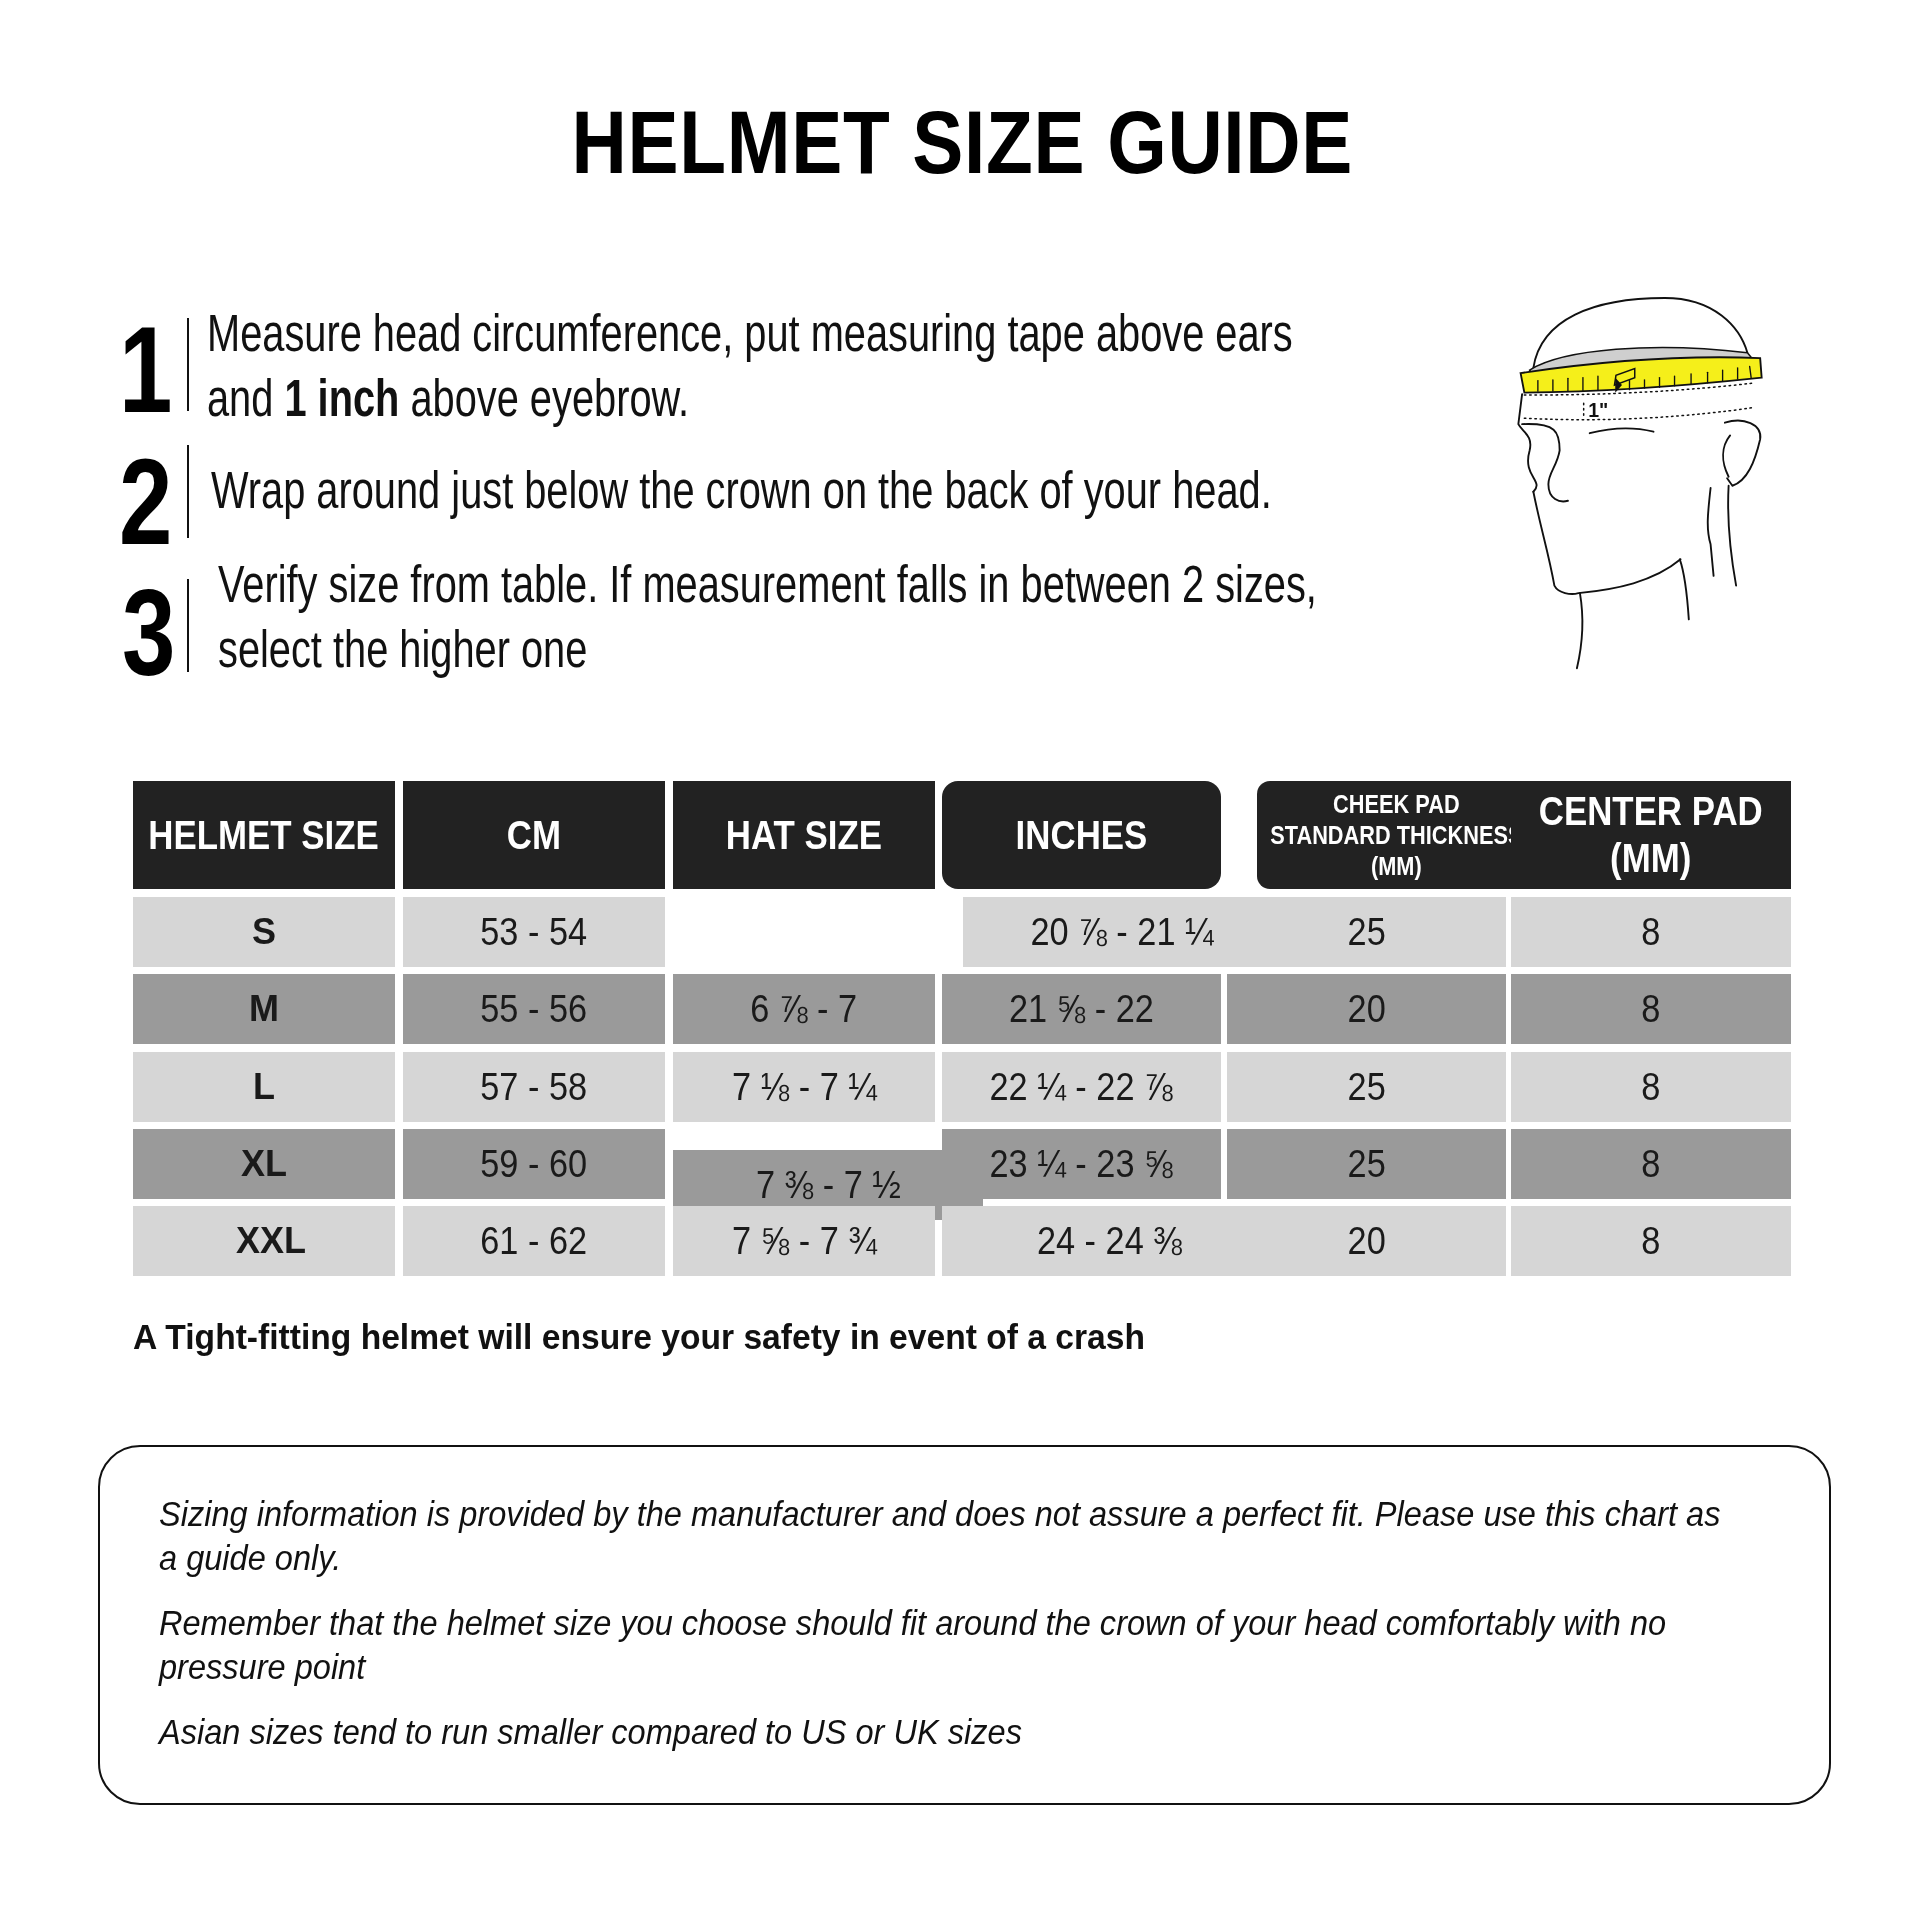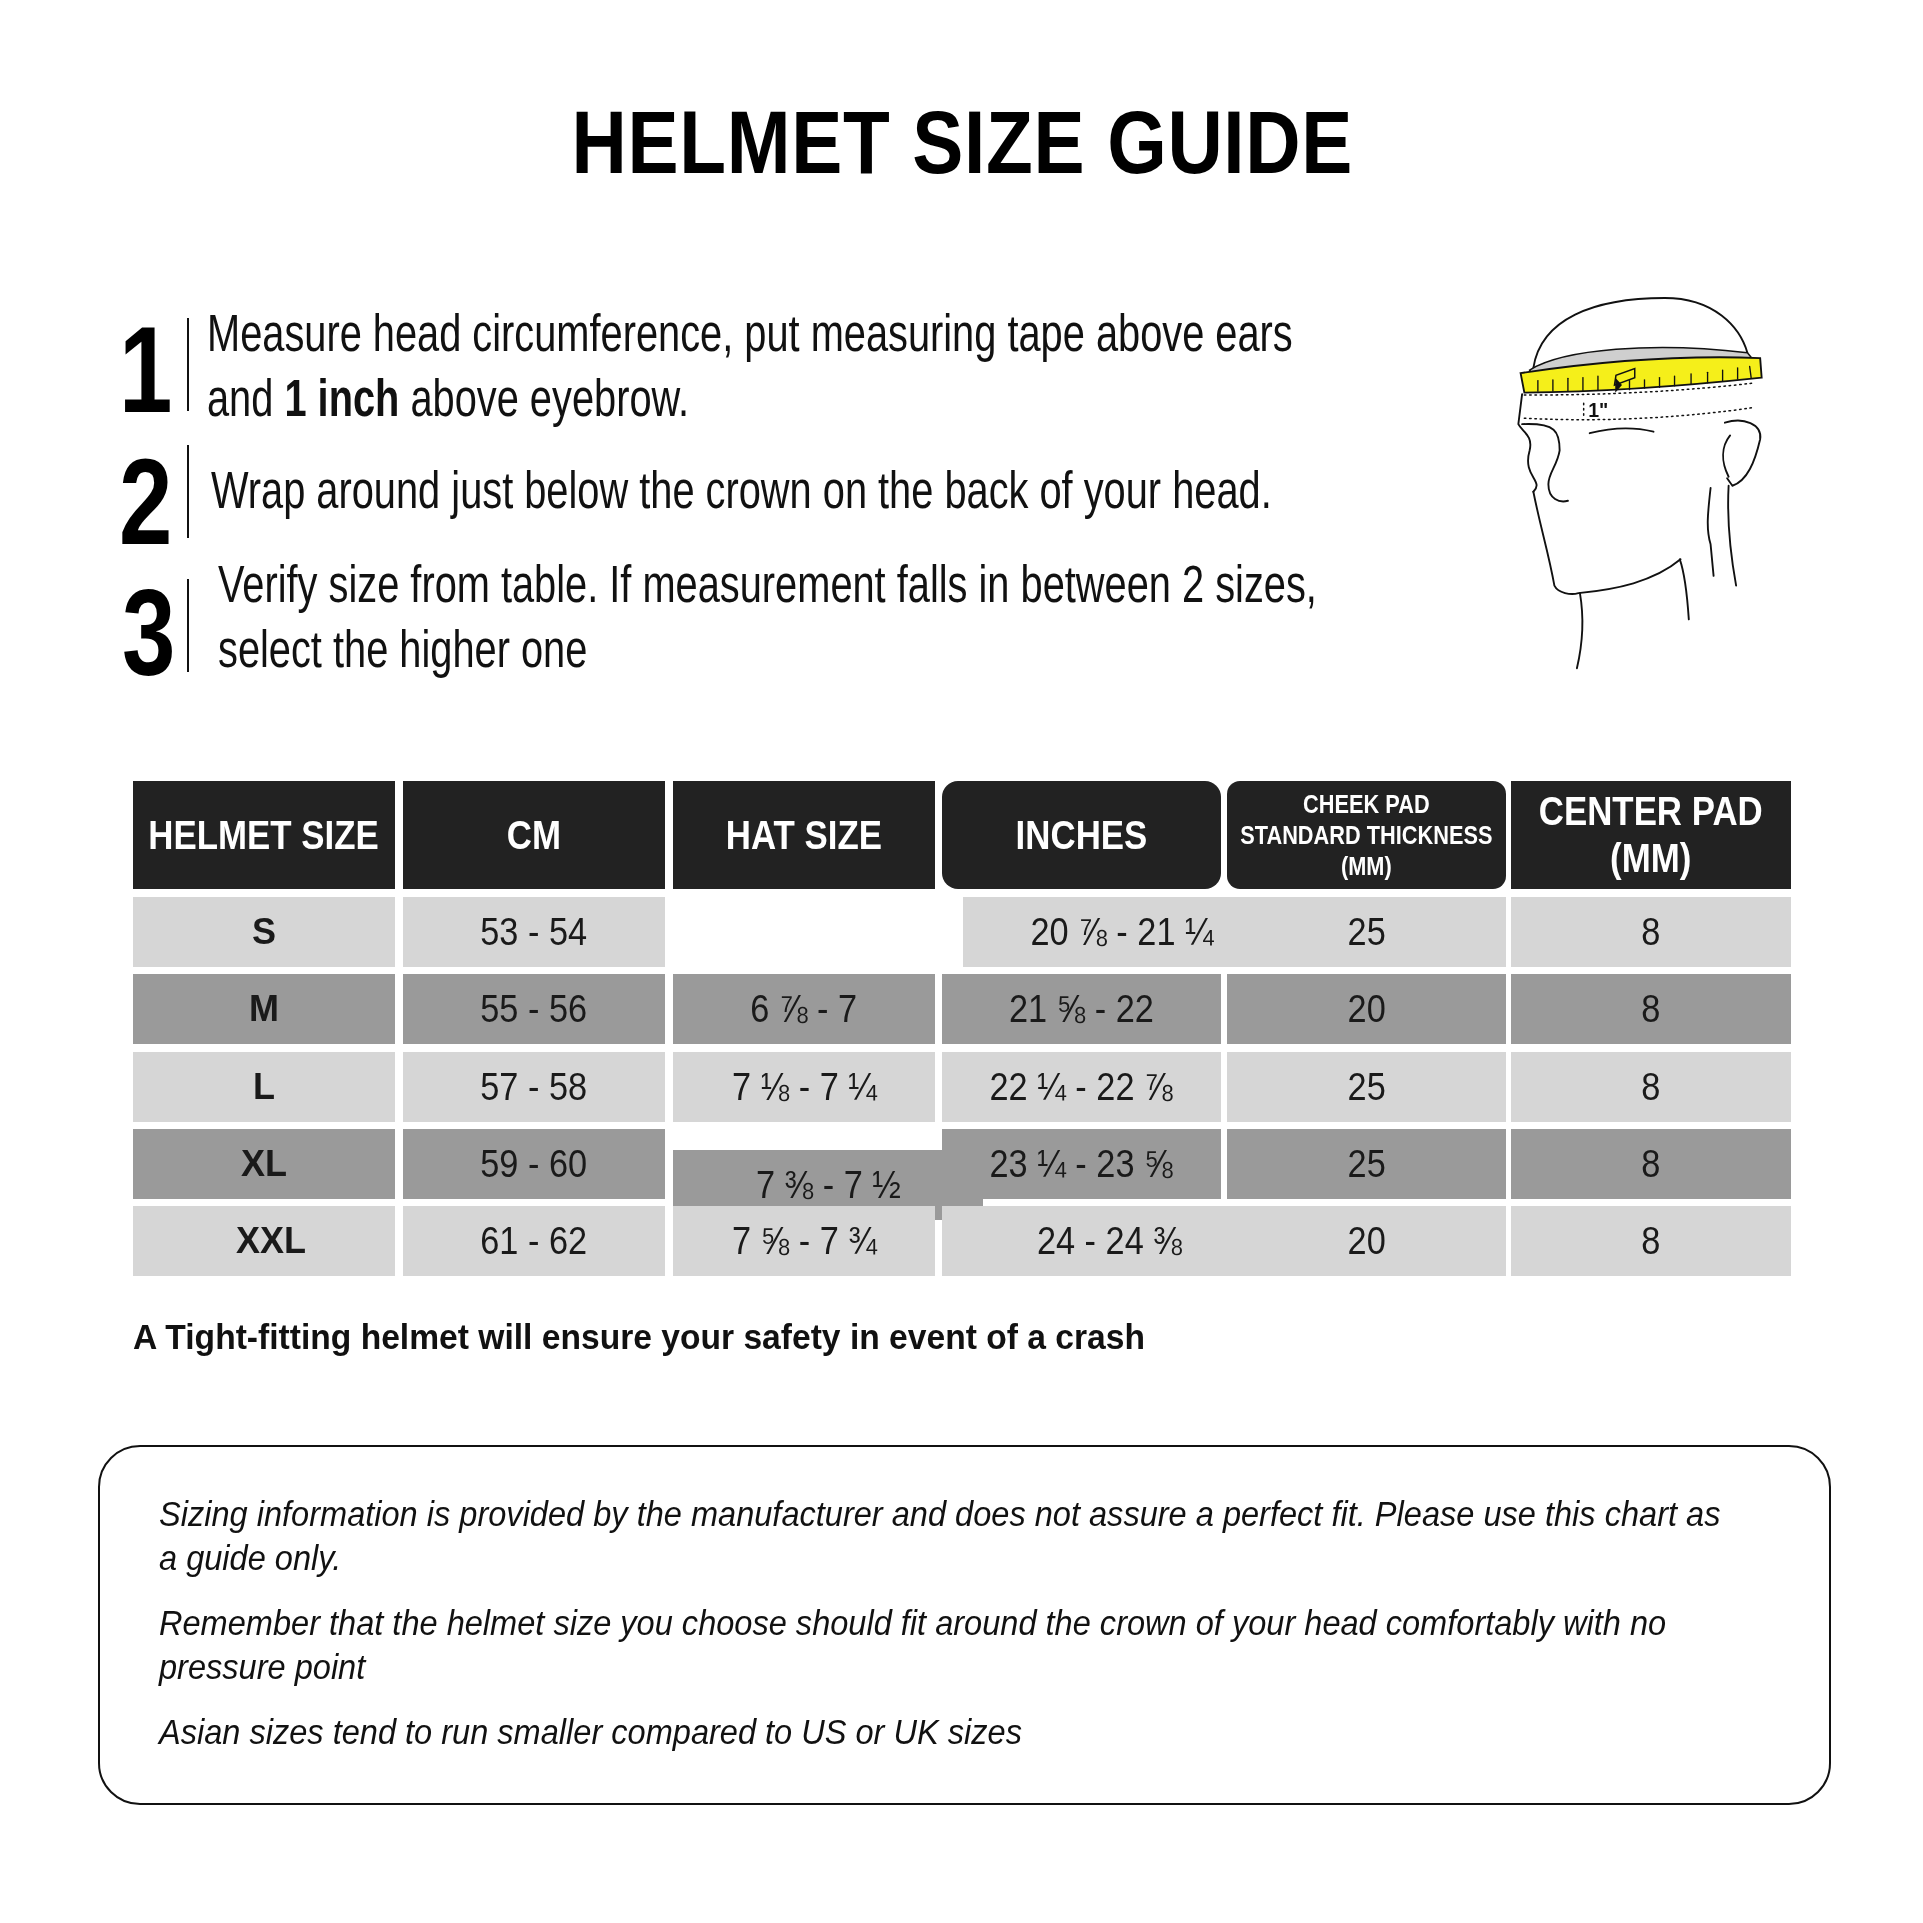--- a/index.html
+++ b/index.html
@@ -142,21 +142,21 @@
       </div>
     <div class="cell" style="left:270px; width:262px;">
         <span class="lbl">CM</span>
       </div>
     <div class="cell" style="left:540px; width:262px;">
         <span class="lbl">HAT SIZE</span>
       </div>
     <div class="cell" style="left:809px; width:279px;border-radius:16px;">
         <span class="lbl">INCHES</span>
       </div>
-    <div class="cell" style="left:1094px; width:279px;border-radius:13px;">
+    <div class="cell" style="left:1124px; width:279px;border-radius:13px;">
       <span class="lbl small">
         <span style="display:block">CHEEK PAD</span>
         <span style="display:block">STANDARD THICKNESS</span>
         <span style="display:block">(MM)</span>
       </span>
     </div>
     <div class="cell" style="left:1378px; width:280px;">
       <span class="lbl">
         <span style="display:block">CENTER PAD</span>
         <span style="display:block">(MM)</span>

